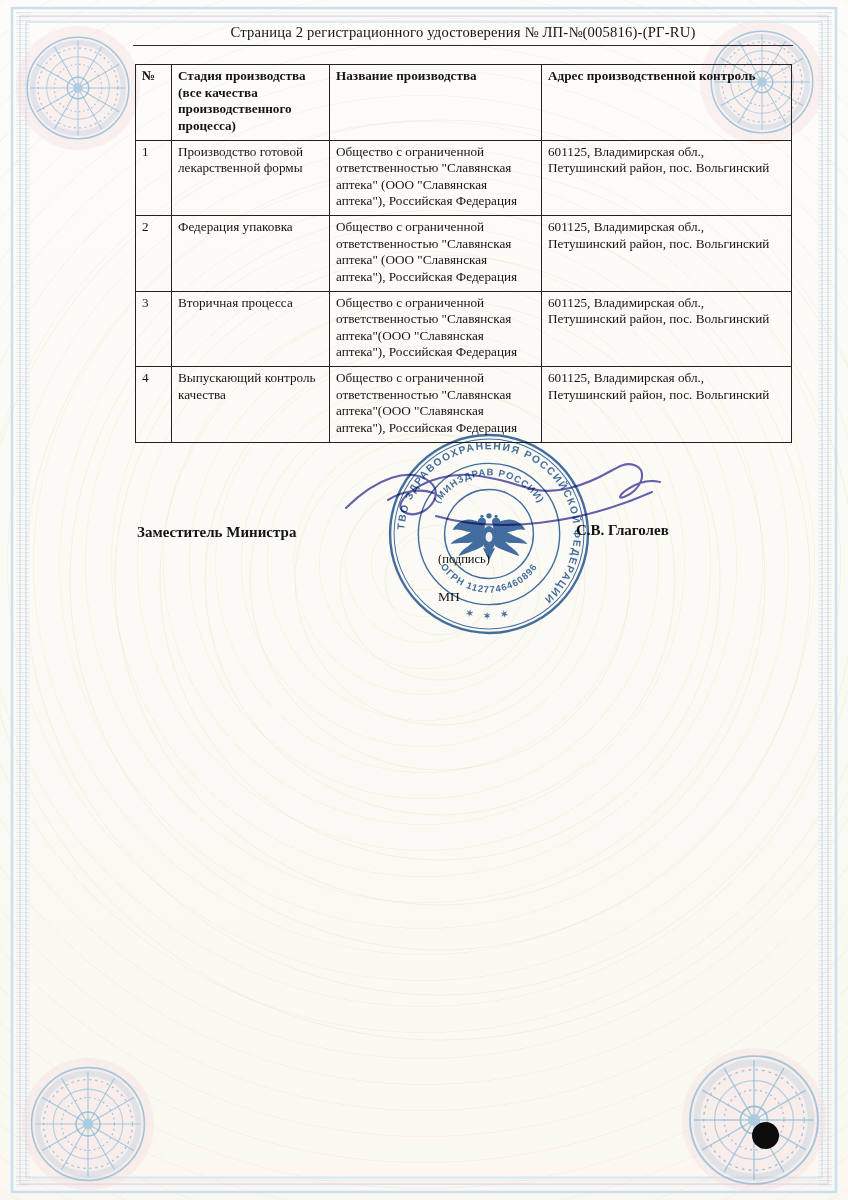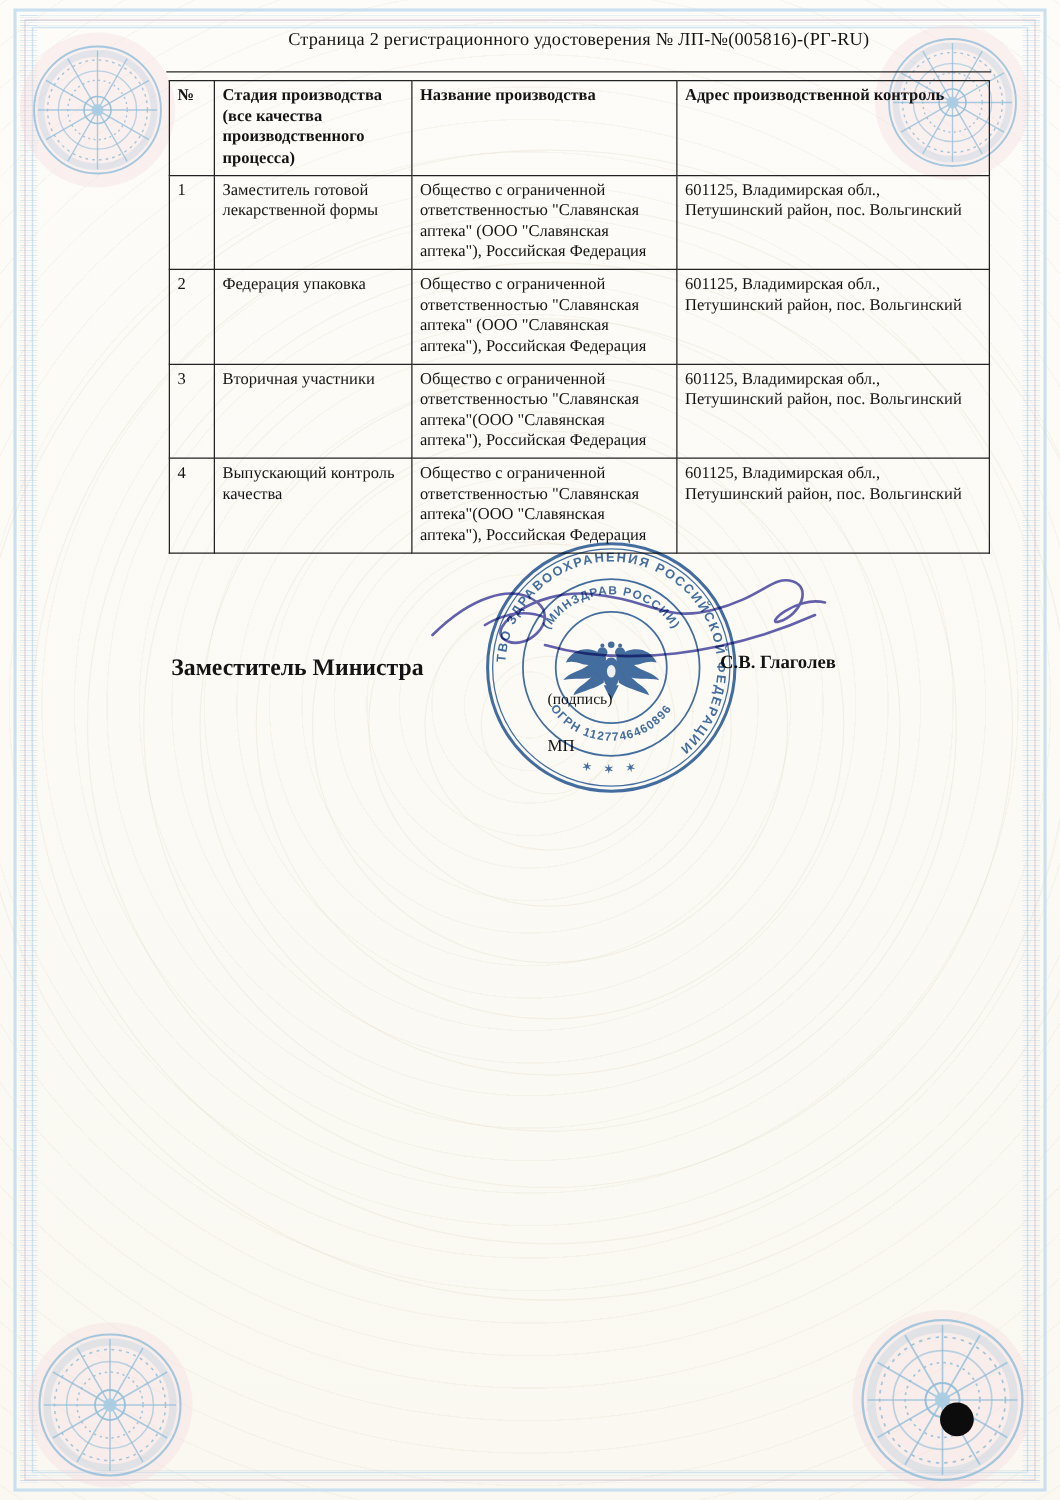--- a/index.html
+++ b/index.html
@@ -12,34 +12,34 @@
   .sheet{
     position:relative;width:848px;height:1200px;overflow:hidden;
     background:
       repeating-radial-gradient(circle at 50% 47%, rgba(200,186,155,0.10) 0 1px, rgba(0,0,0,0) 1px 26px),
       linear-gradient(#fdfcf8,#faf8f1);
   }
   .deco{position:absolute;inset:0;z-index:0;}
   .page-title{
     position:absolute;left:133px;top:24px;width:660px;z-index:2;
     text-align:center;font-size:14.6px;letter-spacing:.2px;
-    border-bottom:1.3px solid #2a2a2a;padding-bottom:16px;
+    border-bottom:1.3px solid #2a2a2a;padding-bottom:4px;
   }
   table.prod{
     position:absolute;left:135px;top:64px;width:656px;z-index:2;
     border-collapse:collapse;font-size:13.2px;line-height:1.26;
     table-layout:fixed;
   }
   table.prod th, table.prod td{
     border:1.4px solid #222;padding:3px 6px 5px 6px;
     vertical-align:top;text-align:left;font-weight:normal;
     word-wrap:break-word;
   }
   table.prod th{font-weight:bold;}
-  .official-title{position:absolute;left:137px;top:524px;z-index:2;font-weight:bold;font-size:19px;}
+  .official-title{position:absolute;left:137px;top:524px;z-index:2;font-weight:bold;font-size:15px;}
   .official-name{position:absolute;left:576px;top:522px;z-index:2;font-weight:bold;font-size:15px;}
   .podpis{position:absolute;left:406px;top:552px;width:116px;z-index:2;text-align:center;font-size:12.5px;}
   .mp{position:absolute;left:438px;top:589px;z-index:2;font-size:13.5px;}
   .stamp{position:absolute;left:383px;top:428px;width:212px;height:212px;z-index:3;mix-blend-mode:multiply;opacity:.92;}
   .stamp text{font-family:"Liberation Sans", sans-serif;fill:#35639e;font-weight:bold;}
   .stamp .ring-outer{font-size:10.2px;letter-spacing:1.5px;}
   .stamp .ring-inner{font-size:9.4px;letter-spacing:1px;}
   .stamp .ring-stars{font-size:9px;letter-spacing:4px;}
   .sig{position:absolute;left:318px;top:436px;width:364px;height:134px;z-index:4;mix-blend-mode:multiply;}
   .punch{position:absolute;left:752px;top:1122px;width:27px;height:27px;border-radius:50%;background:#0c0c0c;z-index:5;}
@@ -124,33 +124,33 @@
       <tr>
         <th>№</th>
         <th>Стадия производства (все качества производственного процесса)</th>
         <th>Название производства</th>
         <th>Адрес производственной контроль</th>
       </tr>
     </thead>
     <tbody>
       <tr>
         <td>1</td>
-        <td>Заместитель готовой лекарственной формы</td>
+        <td>Производство готовой лекарственной формы</td>
         <td>Общество с ограниченной ответственностью "Славянская аптека" (ООО "Славянская аптека"), Российская Федерация</td>
         <td>601125, Владимирская обл., Петушинский район, пос. Вольгинский</td>
       </tr>
       <tr>
         <td>2</td>
         <td>Федерация упаковка</td>
         <td>Общество с ограниченной ответственностью "Славянская аптека" (ООО "Славянская аптека"), Российская Федерация</td>
         <td>601125, Владимирская обл., Петушинский район, пос. Вольгинский</td>
       </tr>
       <tr>
         <td>3</td>
-        <td>Вторичная участники</td>
+        <td>Вторичная процесса</td>
         <td>Общество с ограниченной ответственностью "Славянская аптека"(ООО "Славянская аптека"), Российская Федерация</td>
         <td>601125, Владимирская обл., Петушинский район, пос. Вольгинский</td>
       </tr>
       <tr>
         <td>4</td>
         <td>Выпускающий контроль качества</td>
         <td>Общество с ограниченной ответственностью "Славянская аптека"(ООО "Славянская аптека"), Российская Федерация</td>
         <td>601125, Владимирская обл., Петушинский район, пос. Вольгинский</td>
       </tr>
     </tbody>

